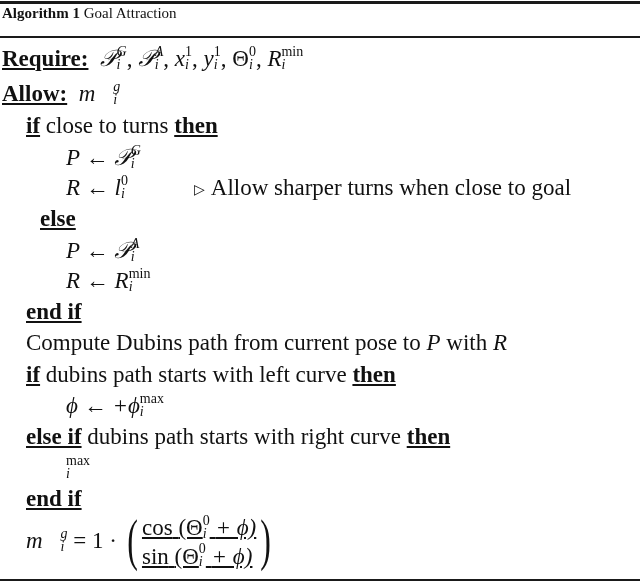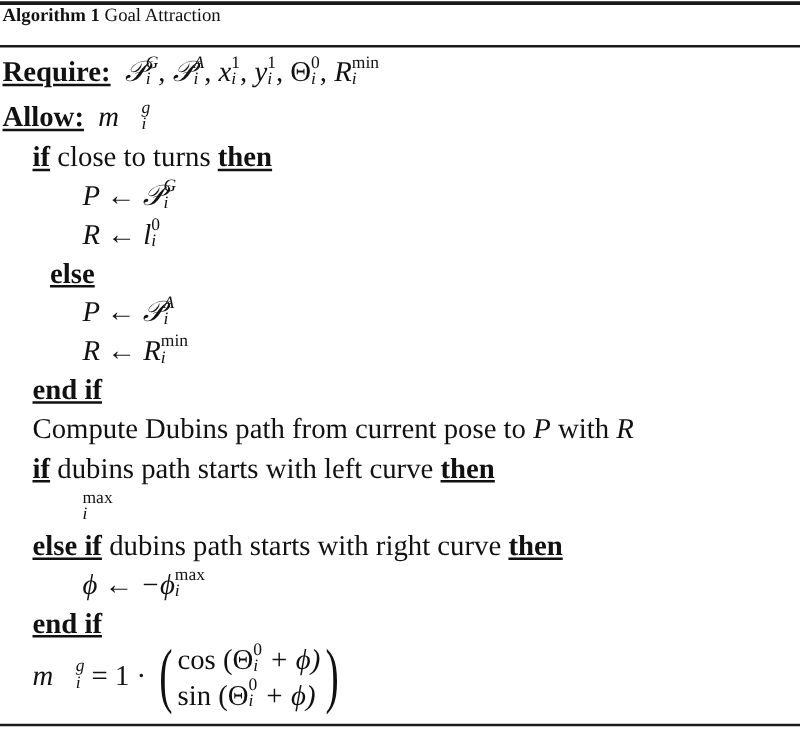--- a/index.html
+++ b/index.html
@@ -14,21 +14,21 @@
   .kw { font-weight:bold;text-decoration:underline; }
   .m { font-style:italic; }
   .ss { display:inline-block; vertical-align:middle; line-height:13px; font-size:14px; position:relative; top:-3px; }
   .ss span { display:block; }
   .ss .s-sup { font-style:normal; }
   .ss .s-sub { font-style:italic; }
   .cal { font-family:"DejaVu Serif",serif; font-style:italic; }
   .comment-tri { font-size:14px; vertical-align:middle; margin-right:6px; }
   .matrix { display:inline-flex; align-items:center; vertical-align:middle; }
   .paren { font-size:58px; line-height:58px; transform:scaleX(0.55); display:inline-block; font-weight:100; position:relative; top:-3px; }
-  .rows { display:inline-flex; flex-direction:column; line-height:27px; }
+  .rows { display:inline-flex; flex-direction:column; line-height:27px;text-decoration:underline; }
 </style>
 </head>
 <body>
 
 <div class="rule-top"></div>
 
 <div class="caption">
   <b>Algorithm 1</b>
   <span>Goal Attraction</span>
 </div>
@@ -57,20 +57,23 @@
 </div>
 
 <div class="line m" style="left:66px; top:143px;">
   <span>P ←</span>
   <span class="cal">𝒫</span><span class="ss"><span class="s-sup" style="font-style:italic">G</span><span class="s-sub">i</span></span>
 </div>
 
 <div class="line" style="left:66px; top:174px; width:574px;font-family:Liberation Serif, serif;">
   <span class="m">R ←</span>
   <span class="m">l</span><span class="ss"><span class="s-sup">0</span><span class="s-sub">i</span></span>
+  <span style="position:absolute; left:128px; top:0;">
+    <span class="comment-tri">▷</span><span>Allow sharper turns when close to goal</span>
+  </span>
 </div>
 
 <div class="line kw" style="left:40px; top:205px;">
   <span>else</span>
 </div>
 
 <div class="line m" style="left:66px; top:236px;">
   <span>P ←</span>
   <span class="cal">𝒫</span><span class="ss"><span class="s-sup" style="font-style:italic">A</span><span class="s-sub">i</span></span>
 </div>
@@ -91,31 +94,31 @@
   <span class="m">R</span>
 </div>
 
 <div class="line" style="left:26px; top:361px;">
   <span class="kw">if</span>
   <span>dubins path starts with left curve</span>
   <span class="kw">then</span>
 </div>
 
 <div class="line m" style="left:66px; top:392px;">
-  <span class="ss"><span class="s-sup">max</span><span class="s-sub">i</span></span>
+  <span>ϕ ← +ϕ</span><span class="ss"><span class="s-sup">max</span><span class="s-sub">i</span></span>
 </div>
 
 <div class="line" style="left:26px; top:423px;">
   <span class="kw">else if</span>
   <span>dubins path starts with right curve</span>
   <span class="kw">then</span>
 </div>
 
 <div class="line m" style="left:66px; top:454px;">
-  <span>ϕ ← −ϕ</span><span class="ss"><span class="s-sup">max</span><span class="s-sub">i</span></span>
+  <span class="ss"><span class="s-sup">max</span><span class="s-sub">i</span></span>
 </div>
 
 <div class="line kw" style="left:26px; top:485px;">
   <span>end if</span>
 </div>
 
 <div class="line" style="left:26px; top:513px; line-height:56px;">
   <span class="m">m⃗</span><span class="ss"><span class="s-sup" style="font-style:italic">g</span><span class="s-sub">i</span></span>
   <span>= 1 ·</span>
   <span class="matrix">

